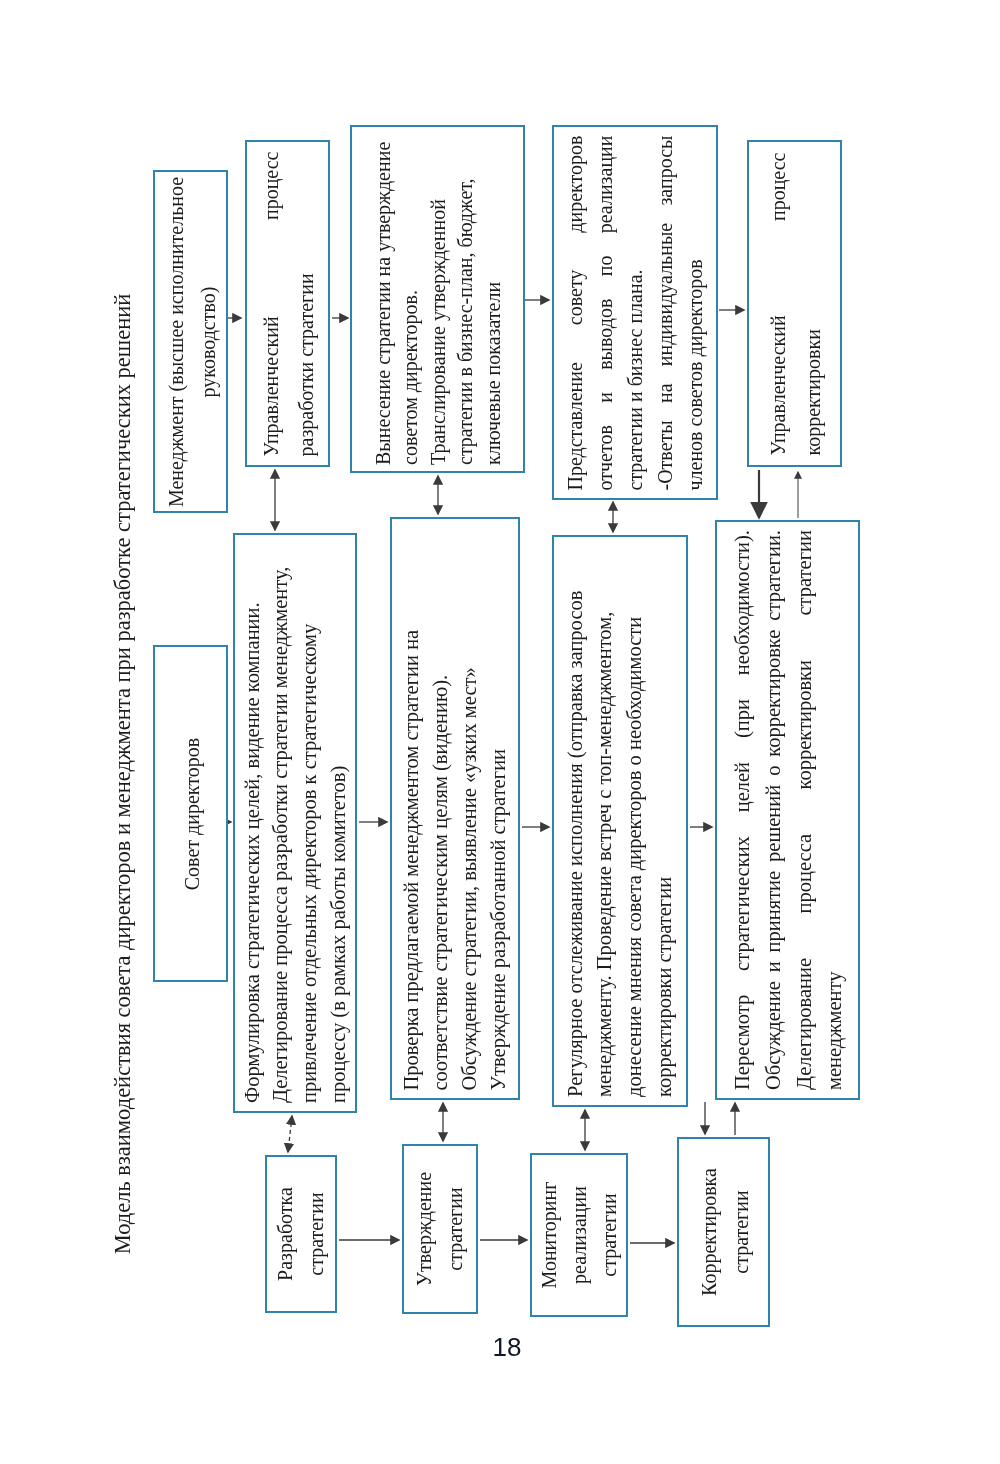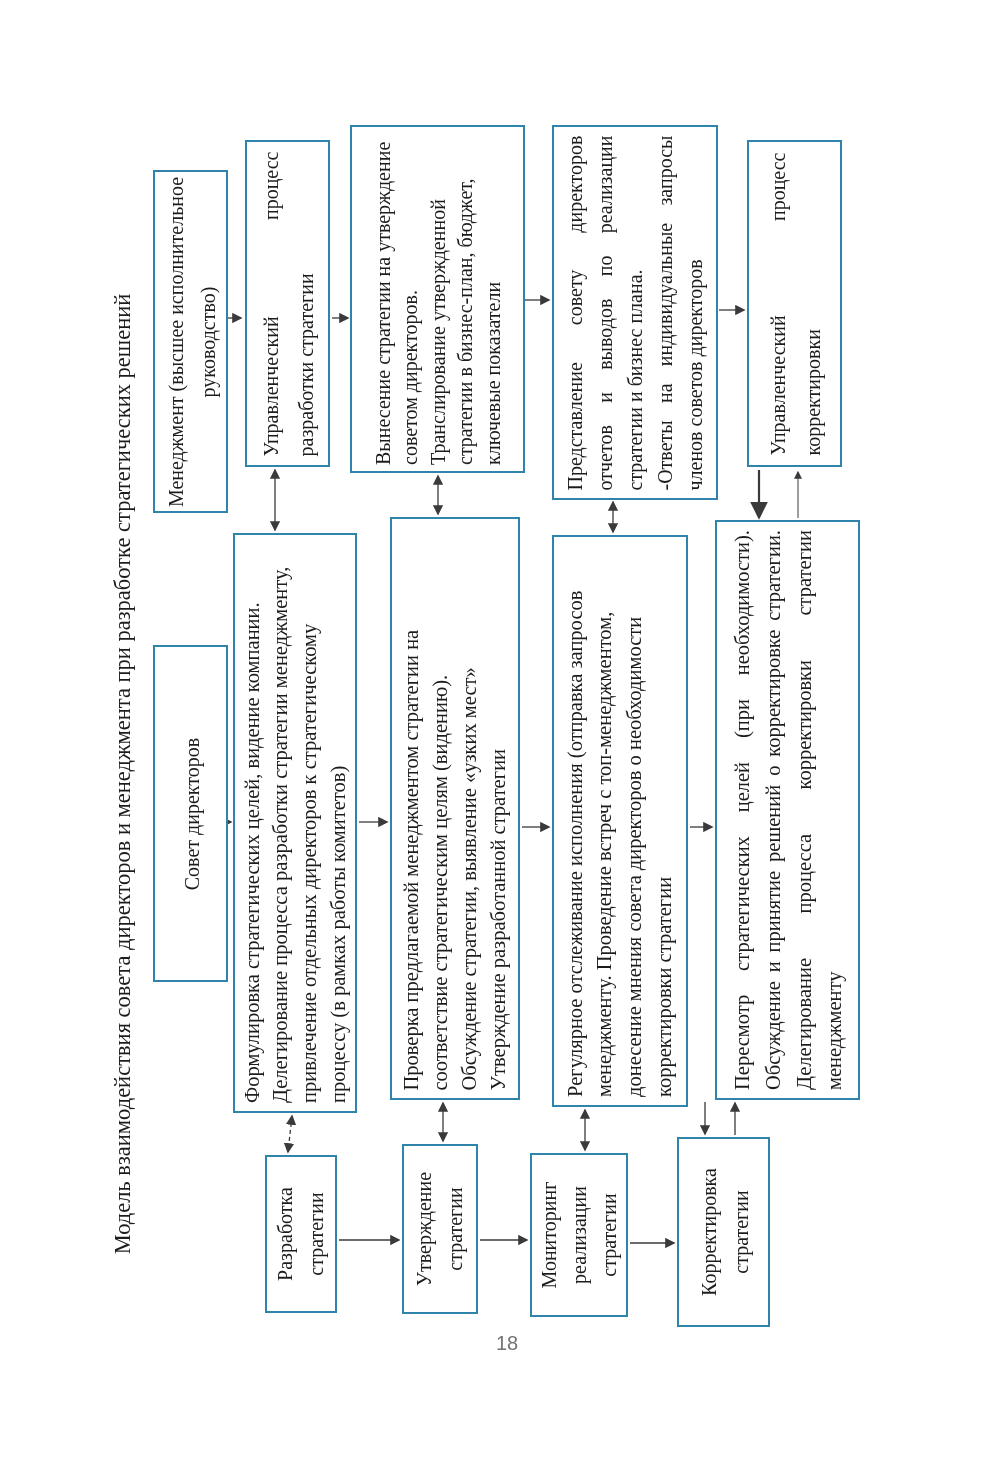--- a/index.html
+++ b/index.html
@@ -31,21 +31,21 @@
   .t-left p{text-align:left;}
   .t-just p{text-align:justify;}
   .vtitle{position:absolute;}
   .vtitle .rot p{
     text-align:center;font-size:22.5px;line-height:1.2;white-space:nowrap;
   }
   .pagenum{
     position:absolute;left:462px;top:1332px;width:90px;
     text-align:center;
     font-family:"Liberation Sans","DejaVu Sans",sans-serif;
-    font-size:20px;color:#737373;
+    font-size:26px;color:#0f172a;
   }
 </style>
 </head>
 <body>
 
 <div class="page">
 
   <svg class="overlay" width="1000" height="1464">
     <defs>
       <marker id="ah" viewBox="0 0 10 10" refX="8.5" refY="5" markerWidth="8" markerHeight="8" orient="auto-start-reverse">

